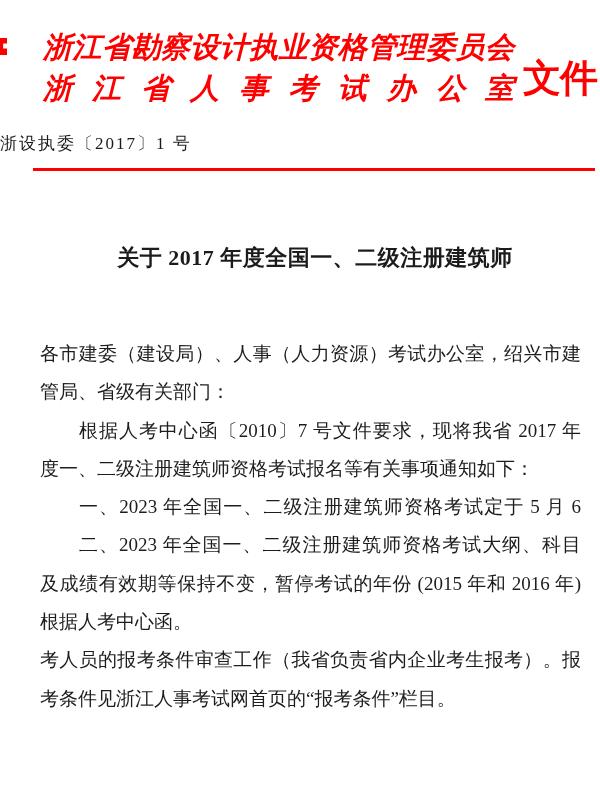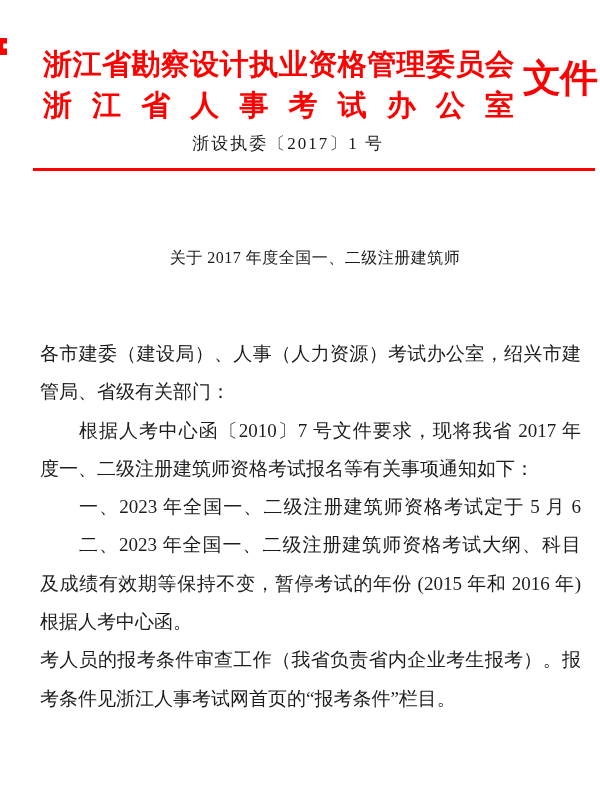--- a/index.html
+++ b/index.html
@@ -12,51 +12,51 @@
     color:#1d1d1d;
   }
   
   .edge-mark{
     position:absolute;left:0;top:38px;width:7px;height:17px;
     background:var(--accent,#fe0000);
     clip-path:polygon(0 0,100% 0,100% 33%,45% 33%,45% 62%,100% 62%,100% 100%,0 100%);
   }
   
   .org-block{
-    position:absolute;left:43px;top:44px;width:471px;
+    position:absolute;left:43px;top:27px;width:471px;
     color:var(--accent,#fe0000);
     font-family:"Liberation Sans", sans-serif;
     font-weight:bold;
+    font-style:italic;
   }
   .org-line{
     font-size:29px;line-height:41px;white-space:nowrap;
     text-align:justify;text-align-last:justify;text-justify:inter-character;
     white-space:normal;
   }
   .doc-type{
     position:absolute;left:523px;top:57px;
     color:var(--accent,#fe0000);
     font-family:"Liberation Sans", sans-serif;
     font-weight:bold;font-size:38px;line-height:42px;letter-spacing:-1px;
     white-space:nowrap;
   }
   .doc-number{
     position:absolute;left:0;top:132px;width:576px;
-    text-align:center;
     font-size:17px;letter-spacing:2px;line-height:24px;
     color:#1a1a1a;
   }
   .red-rule{
     position:absolute;left:33px;top:168px;width:562px;height:3px;
     background:var(--accent,#fe0000);
   }
   .title-block{
     position:absolute;left:30px;top:236px;width:570px;
     text-align:center;
-    font-size:16px;font-weight:400;line-height:43px;
+    font-size:22px;font-weight:700;line-height:43px;
     color:#1b1b1b;letter-spacing:0.5px;
   }
   .body-block{
     position:absolute;left:40px;top:335px;width:541px;
     font-size:19px;line-height:38.3px;
     color:#1d1d1d;
   }
   .body-line{white-space:nowrap;white-space:normal;height:38.3px;overflow:visible;}
   .body-line.justify{
     text-align:justify;text-align-last:justify;text-justify:inter-character;

